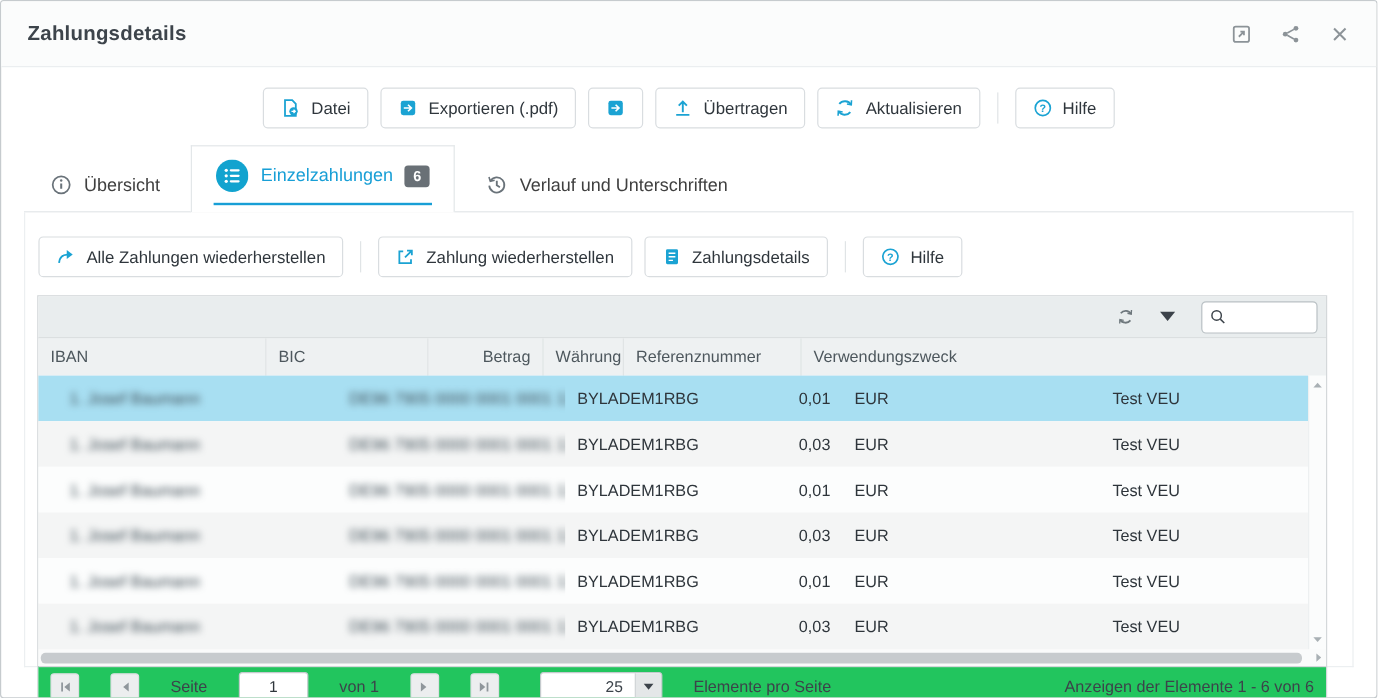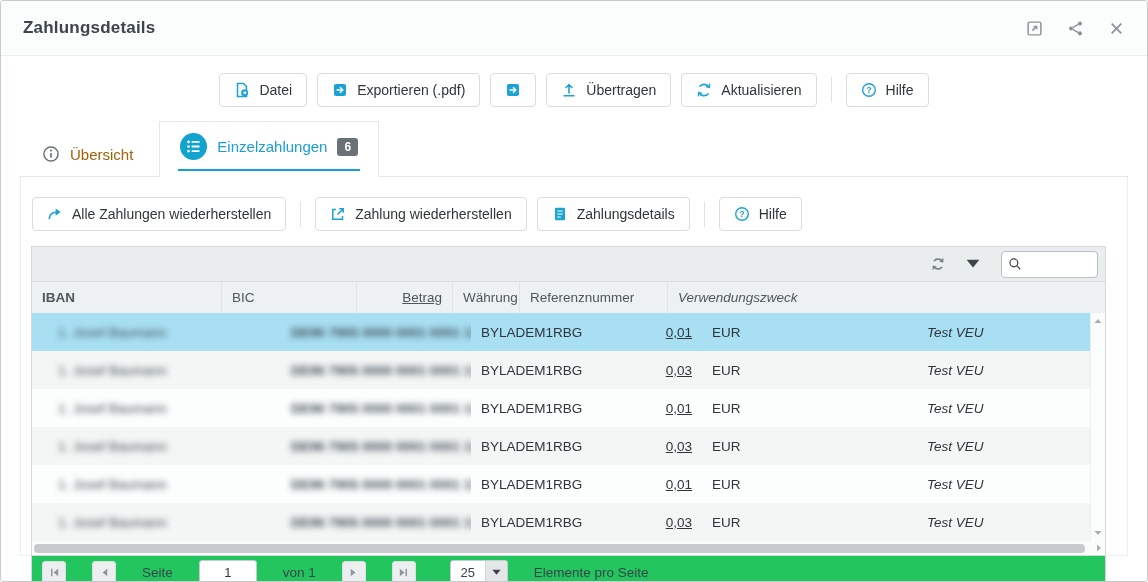--- a/index.html
+++ b/index.html
@@ -33,21 +33,21 @@
 
   .toolbar { display:flex; align-items:center; gap:10px; padding:17px 20px 14px 20px;justify-content:center; }
 
   
   .tabstrip {
     display:flex; align-items:flex-end; gap:6px;
     margin: 0 19px; padding: 0 2px; border-bottom:1px solid #e3e7e9;
   }
   .tab {
     display:flex; align-items:center; gap:10px;
-    padding: 11px 20px 13px 20px; font-size:15px; color:#a16207;
+    padding: 11px 20px 13px 20px; font-size:15px; color:#404040;
     cursor:pointer; position:relative; background:transparent;
   }
   .tab svg { width:18px; height:18px; }
   .tab.active {
     background:#fff; border:1px solid #e3e7e9; border-bottom:1px solid #fff;
     margin-bottom:-1px; color:#189fd6; padding-bottom:16px;
   }
   .tab.active::after {
     content:""; position:absolute; left:18px; right:18px; bottom:5px;
     height:2px; background:#189fd6;
@@ -86,26 +86,26 @@
   .searchbox svg { position:absolute; left:7px; top:6px; width:14px; height:14px; }
 
   .hrow { display:flex; height:31px; background:#eef1f2; align-items:stretch; }
   .hcell {
     display:flex; align-items:center; padding:0 10px; color:#4d575d;
     border-right:1px solid #e0e4e5; cursor:pointer; white-space:nowrap; overflow:hidden;
   }
   .hstub { width:15px; flex:none; background:#eef1f2; }
 
   .c-name   { width:233px; flex:none; }
-  .c-iban   { width:190px; flex:none;font-weight:bold; }
+  .c-iban   { width:190px; flex:none; }
   .c-bic    { width:135px; flex:none; }
-  .c-betrag { width:96px;  flex:none; justify-content:flex-end; text-align:right;text-decoration:underline; }
+  .c-betrag { width:96px;  flex:none; justify-content:flex-end; text-align:right; }
   .c-waehrung { width:67px; flex:none; }
   .c-ref    { width:148px; flex:none; }
-  .c-zweck  { flex:1;font-style:italic; }
+  .c-zweck  { flex:1; }
 
   .tbody-wrap { display:flex; }
   .tbody { flex:1; }
   .trow { display:flex; height:38px; cursor:pointer;padding-left:16px; }
   .trow.stripe { background:#f4f5f5; }
   .trow.plain  { background:#fcfdfd; }
   .trow.selected { background:#a8dff2; }
   .cell {
     display:flex; align-items:center; padding:0 10px; color:#2e353b;
     white-space:nowrap; overflow:hidden;
@@ -136,21 +136,21 @@
   }
   .pg-btn svg { width:11px; height:11px; }
   .pg-input {
     width:58px; height:24px; border:1px solid #c4cacd; border-radius:3px;
     text-align:center; font-size:13px; font-family:inherit; color:#2f363c; outline:none;
   }
   .pg-select {
     display:flex; align-items:stretch; height:25px; border:1px solid #c4cacd;
     border-radius:3px; overflow:hidden; cursor:pointer; margin-left:8px; background:#fff;
   }
-  .pg-select .val { width:34px; display:flex; align-items:center; justify-content:center; font-size:13px; }
+  .pg-select .val { width:34px; display:flex; align-items:center; justify-content:center; font-size:13px;margin-left:44px; }
   .pg-select .car { width:22px; background:#e4e7e8; display:flex; align-items:center; justify-content:center; border-left:1px solid #d2d6d8; }
   .pg-select .car svg { width:9px; height:9px; }
   .pg-summary { margin-left:auto; color:#3c434a; }
 </style>
 </head>
 <body>
 
 <div class="dialog">
 
   <div class="titlebar">
@@ -232,20 +232,28 @@
         <circle cx="8.2" cy="8.6" r="1.3" fill="#fff"></circle>
           <rect x="11" y="7.7" width="8" height="1.8" rx="0.9" fill="#fff"></rect>
         <circle cx="8.2" cy="13" r="1.3" fill="#fff"></circle>
           <rect x="11" y="12.1" width="8" height="1.8" rx="0.9" fill="#fff"></rect>
         <circle cx="8.2" cy="17.4" r="1.3" fill="#fff"></circle>
           <rect x="11" y="16.5" width="8" height="1.8" rx="0.9" fill="#fff"></rect>
       </svg>
       <span>Einzelzahlungen</span>
       <span class="badge">6</span>
     </div>
+    <div class="tab">
+      <svg viewBox="0 0 16 16" fill="none" stroke="#6a737a" stroke-width="1.3">
+        <path d="M3.2 5.2 A5.6 5.6 0 1 1 2.4 8.6"></path>
+        <path d="M2.2 2.2 3.2 5.4 6.4 4.6" stroke-width="1.2"></path>
+        <path d="M8 5 V8.4 L10.3 9.8" stroke-width="1.4"></path>
+      </svg>
+      <span>Verlauf und Unterschriften</span>
+    </div>
   </div>
 
   <div class="panel">
 
     <div class="actions">
       <div class="btn">
         <svg viewBox="0 0 16 16">
           <path d="M2.2 13 C2.6 8.6 5.2 6.4 9 6.2" fill="none" stroke="#1ba3d3" stroke-width="1.6"></path>
           <path d="M8.6 2.4 13.6 6.1 8.6 9.8 Z" fill="#1ba3d3"></path>
         </svg>
@@ -435,16 +443,17 @@
         </div>
         <div class="pg-select">
           <span class="val">25</span>
           <span class="car">
             <svg viewBox="0 0 10 8">
                 <path d="M0.5 1 5 6.5 9.5 1 Z" fill="#3c434a"></path>
               </svg>
           </span>
         </div>
         <span>Elemente pro Seite</span>
+        <span class="pg-summary">Anzeigen der Elemente 1 - 6 von 6</span>
       </div>
     </div>
   </div>
 </div>
 
 </body></html>

